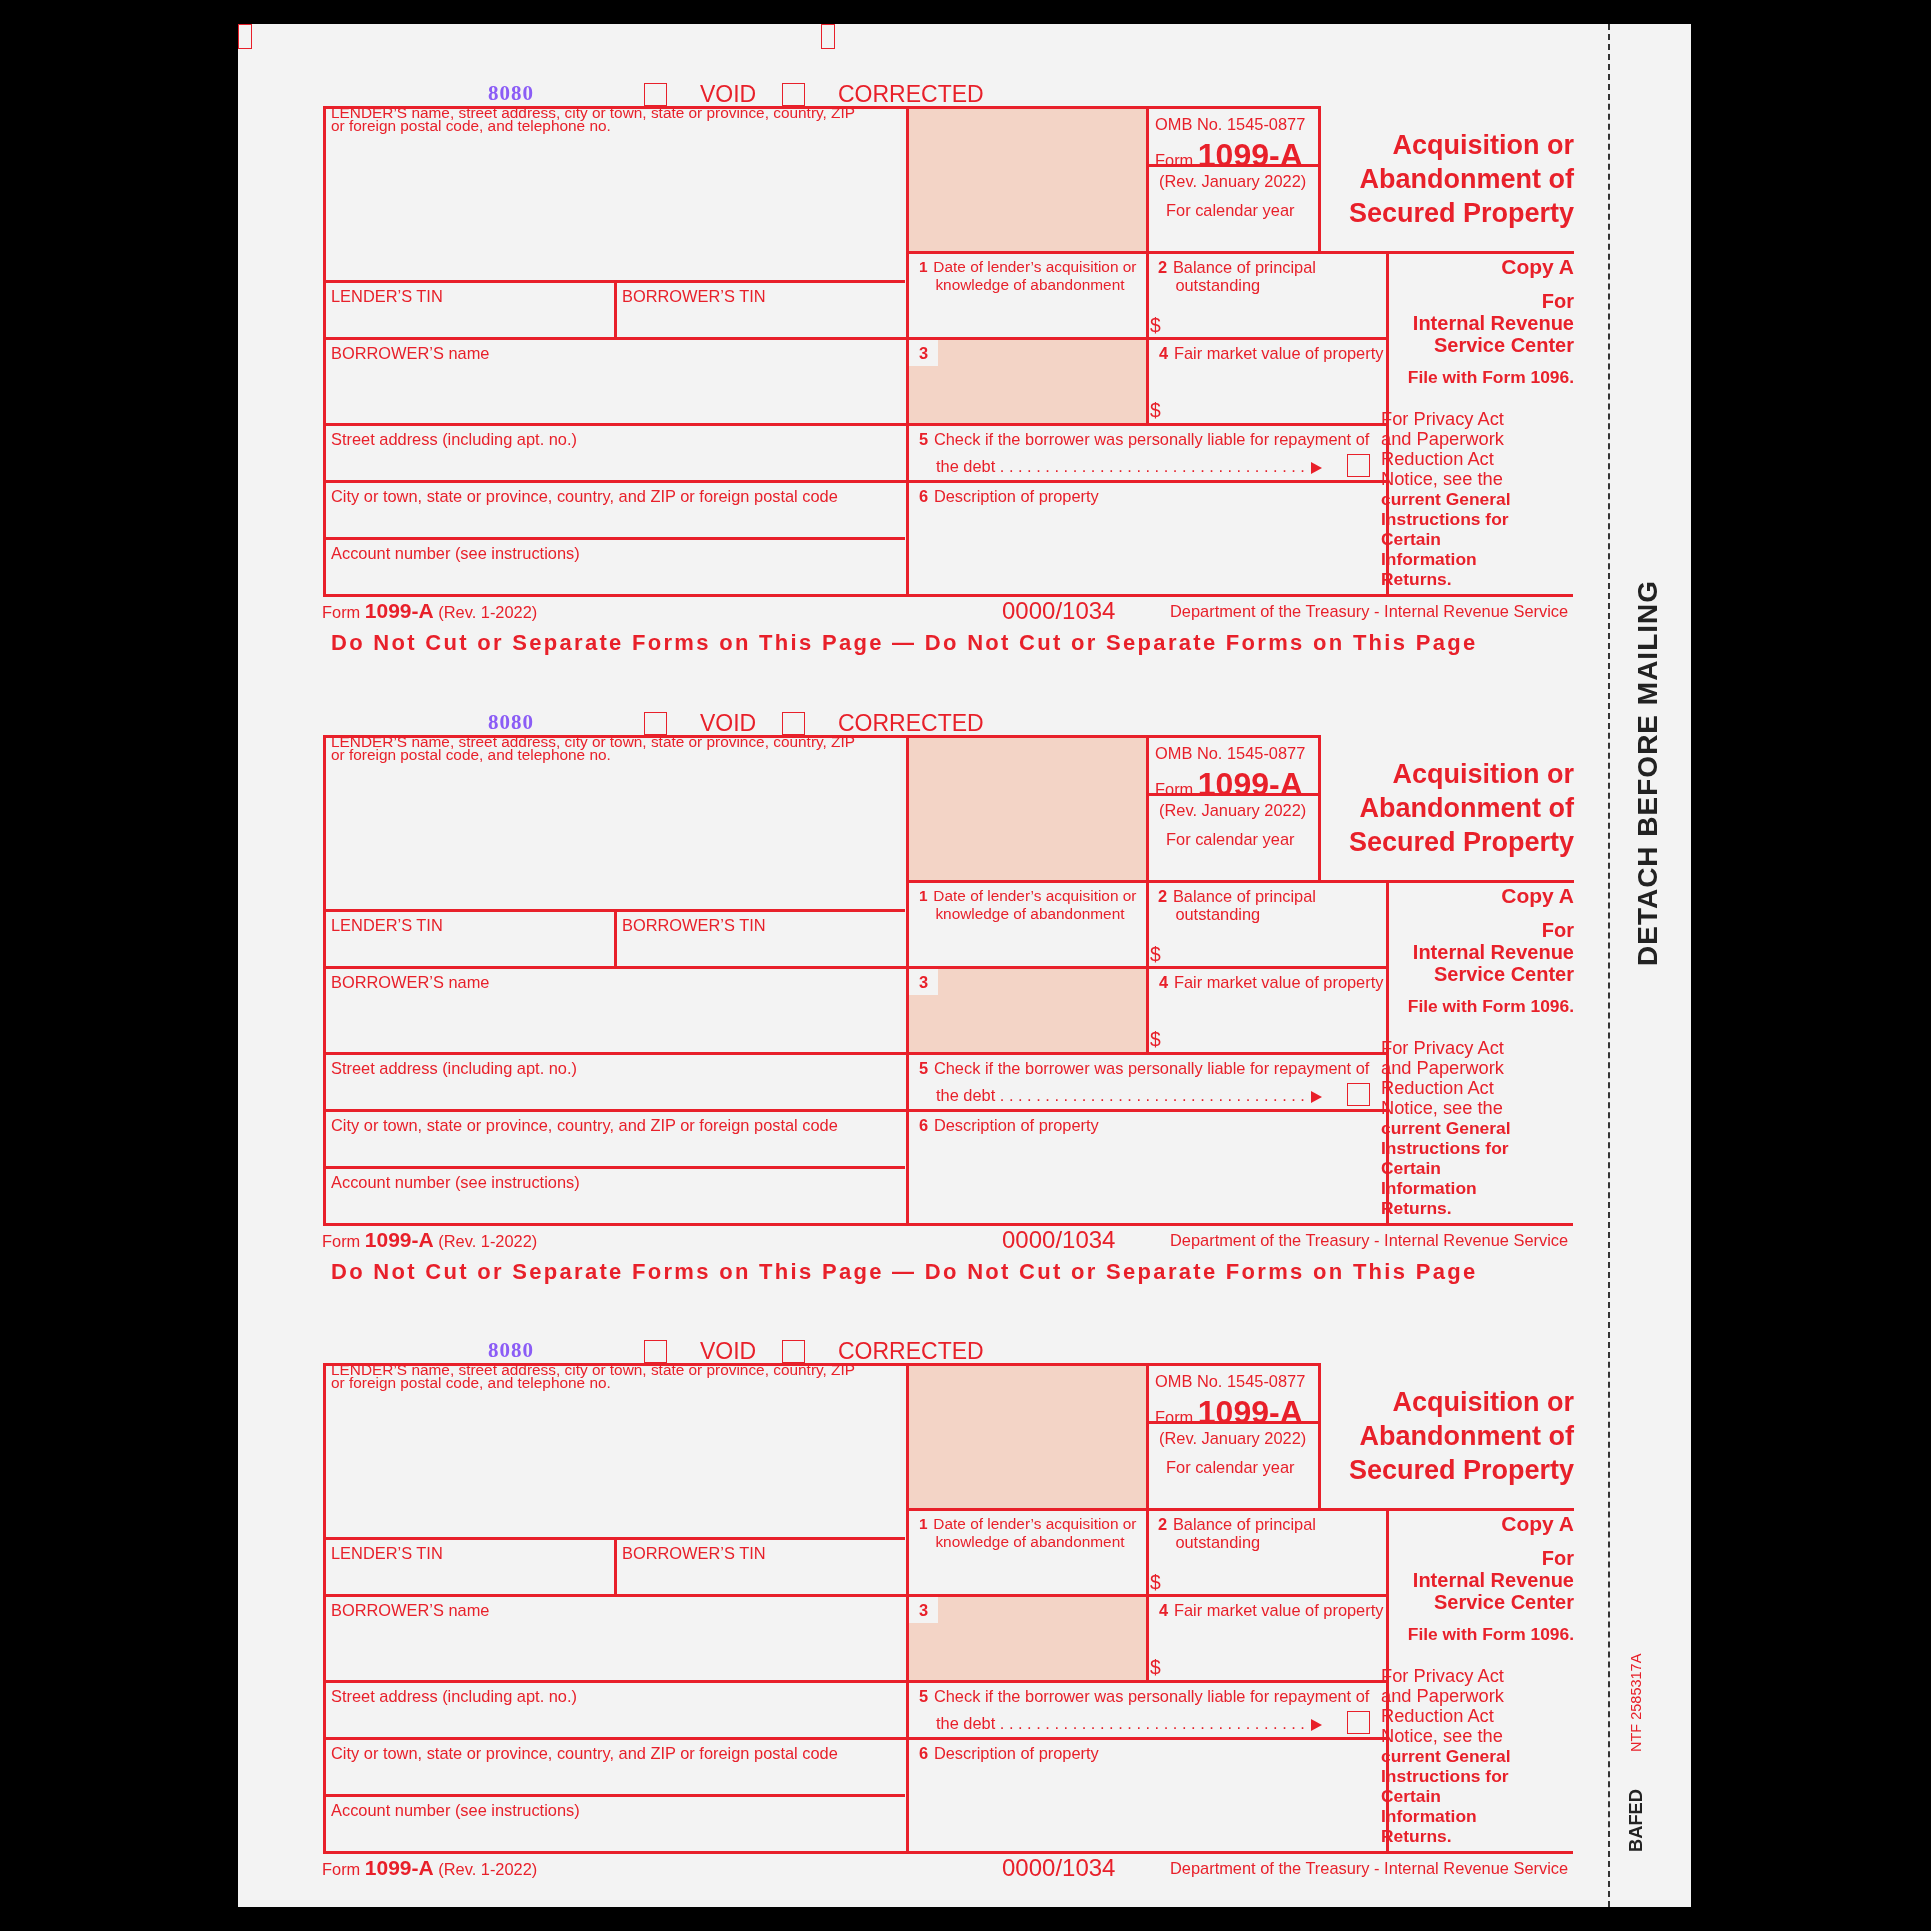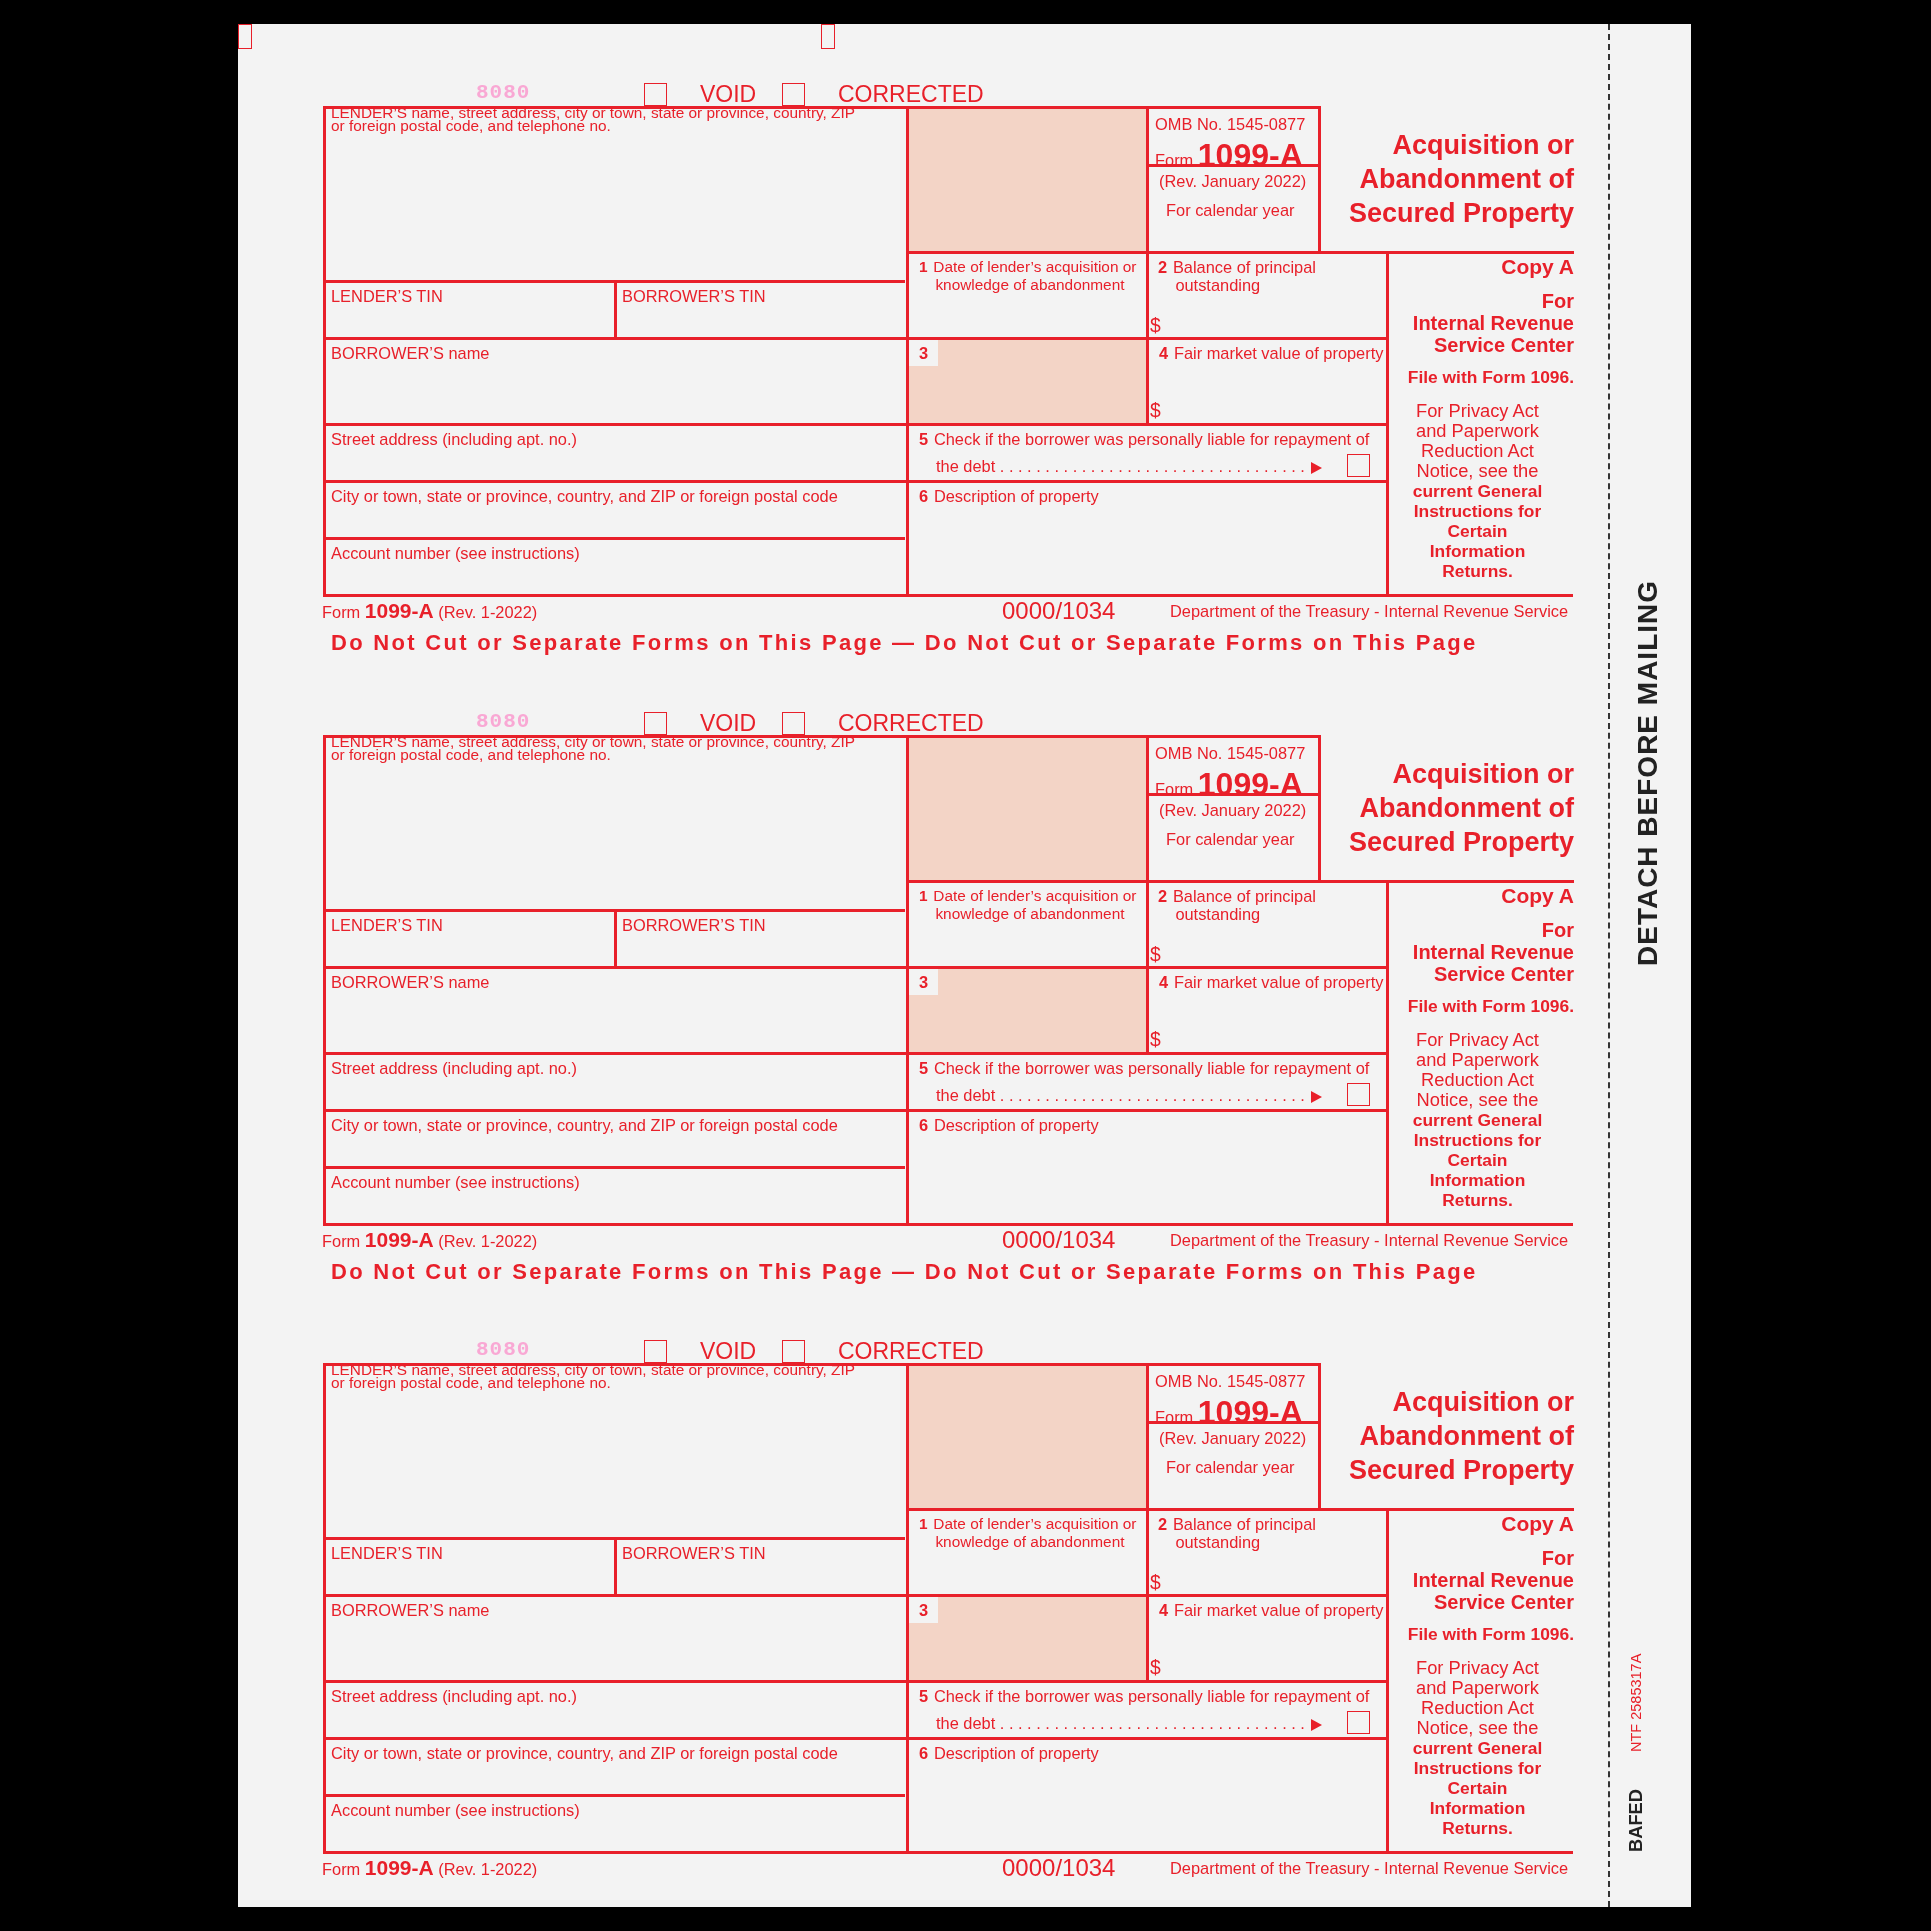--- a/index.html
+++ b/index.html
@@ -6,36 +6,36 @@
   body{width:1931px;height:1931px;background:#000;position:relative;overflow:hidden;font-family:"Liberation Sans",sans-serif;color:#e8202a;}
   .sheet{position:absolute;left:238px;top:24px;width:1453px;height:1883px;background:#f3f3f3;}
   .abs{position:absolute;}
   .reg-mark{position:absolute;width:13.5px;height:25px;border:1.9px solid #e8202a;box-sizing:border-box;}
   .perf{position:absolute;left:1608px;top:24px;width:0;height:1883px;border-left:2.9px dashed #333;}
   .detach{position:absolute;left:1632px;top:966px;transform-origin:0 0;transform:rotate(-90deg);font-weight:bold;font-size:28px;color:#222;letter-spacing:1px;white-space:nowrap;}
   .ntf{position:absolute;left:1628px;top:1752px;transform-origin:0 0;transform:rotate(-90deg);font-size:14.5px;color:#e8202a;white-space:nowrap;}
   .bafed{position:absolute;left:1625px;top:1852px;transform-origin:0 0;transform:rotate(-90deg);font-size:18.3px;font-weight:bold;color:#222;white-space:nowrap;}
 
   .form{position:absolute;left:0;width:1931px;height:629px;}
-  .hdr-code{position:absolute;left:476px;top:81px;font-family:Liberation Mono, monospace;font-weight:bold;font-size:21px;color:#f9a8d4;letter-spacing:1px;}
+  .hdr-code{position:absolute;left:488px;top:81px;font-family:Liberation Serif, serif;font-weight:bold;font-size:21px;color:#8b5cf6;letter-spacing:1px;}
   .chk{position:absolute;width:23px;height:23px;border:1.9px solid #e8202a;box-sizing:border-box;background:transparent;}
   .chk-label{position:absolute;font-size:23px;margin-left:24px;}
   .line{position:absolute;background:#e8202a;}
   .h{height:2.9px;}
   .v{width:2.9px;}
   .shade{position:absolute;background:#f3d4c6;}
   .lbl{position:absolute;font-size:16.4px;line-height:18.3px;white-space:nowrap;}
   .num{font-weight:bold;margin-right:5.8px;}
   .dollar{position:absolute;font-size:19.3px;}
   .omb{position:absolute;font-size:16.4px;}
   .formno{position:absolute;font-size:16.4px;}
   .formno .big{font-size:32px;font-weight:bold;}
   .title{position:absolute;right:357px;text-align:right;font-size:27px;font-weight:bold;line-height:34px;}
   .copy{position:absolute;right:357px;text-align:right;font-weight:bold;}
-  .priv{position:absolute;right:357px;text-align:center;font-size:18.3px;line-height:20px;width:193px;}
+  .priv{position:absolute;right:357px;text-align:left;font-size:18.3px;line-height:20px;width:193px;margin-top:8px;}
   .foot{position:absolute;font-size:16.4px;white-space:nowrap;}
   .foot .big{font-size:21px;font-weight:bold;}
   .dncut{position:absolute;left:331px;font-size:22px;font-weight:bold;letter-spacing:2.3px;white-space:nowrap;}
   .catno{position:absolute;font-size:24px;}
   .arrow{display:inline-block;width:0;height:0;border-top:6.8px solid transparent;border-bottom:6.8px solid transparent;border-left:11.6px solid #e8202a;margin:0 7.7px 0 5.8px;vertical-align:middle;}
   .box3num{position:absolute;background:#f3f3f3;width:30px;height:26px;}
 </style>
 </head>
 <body>
 

